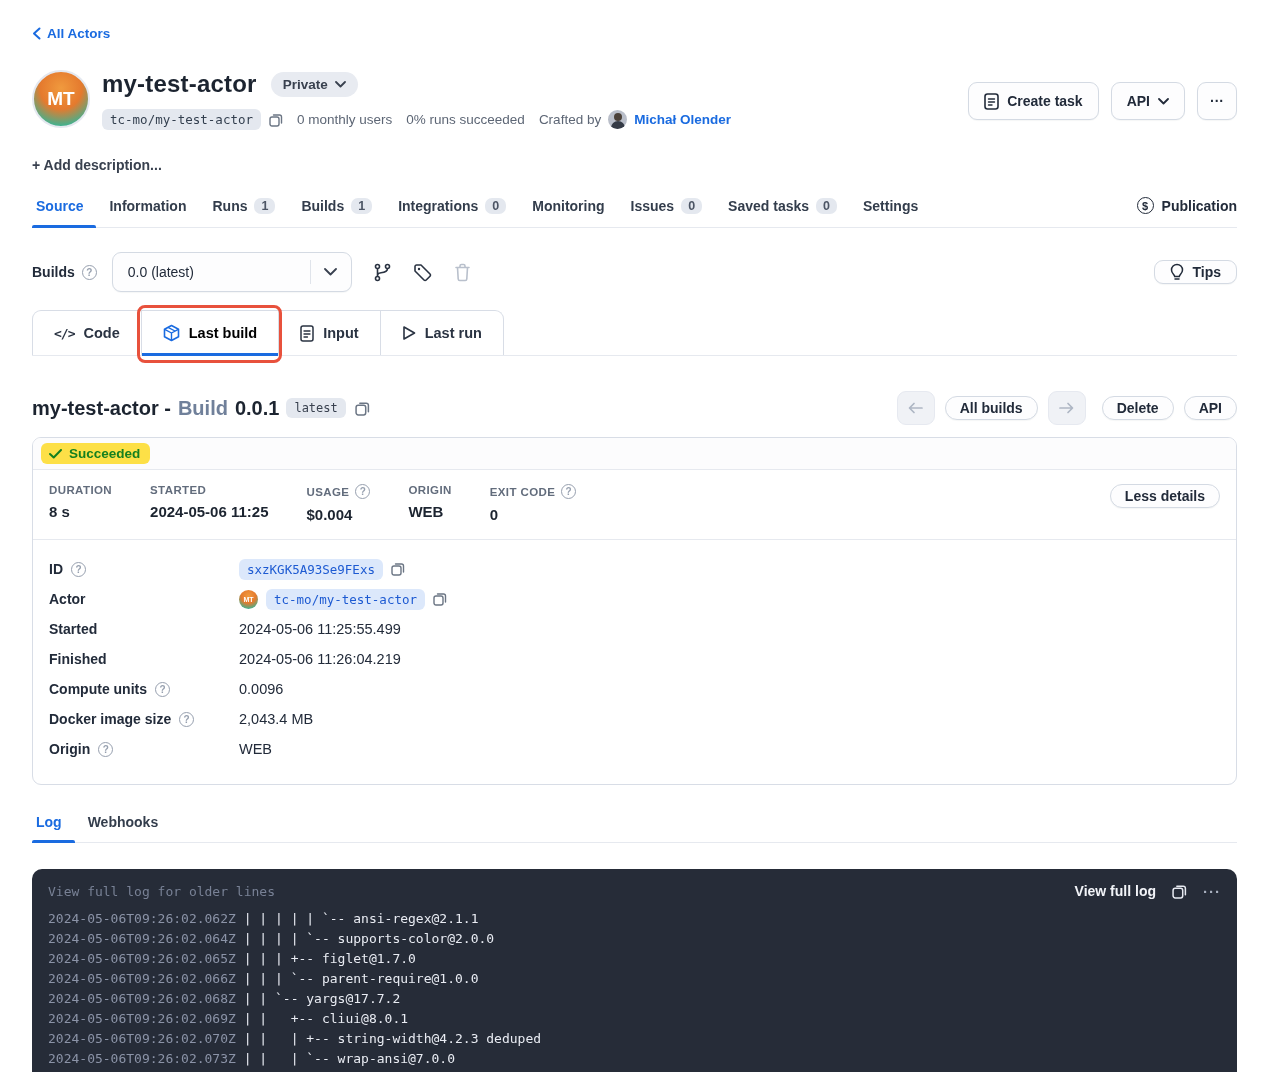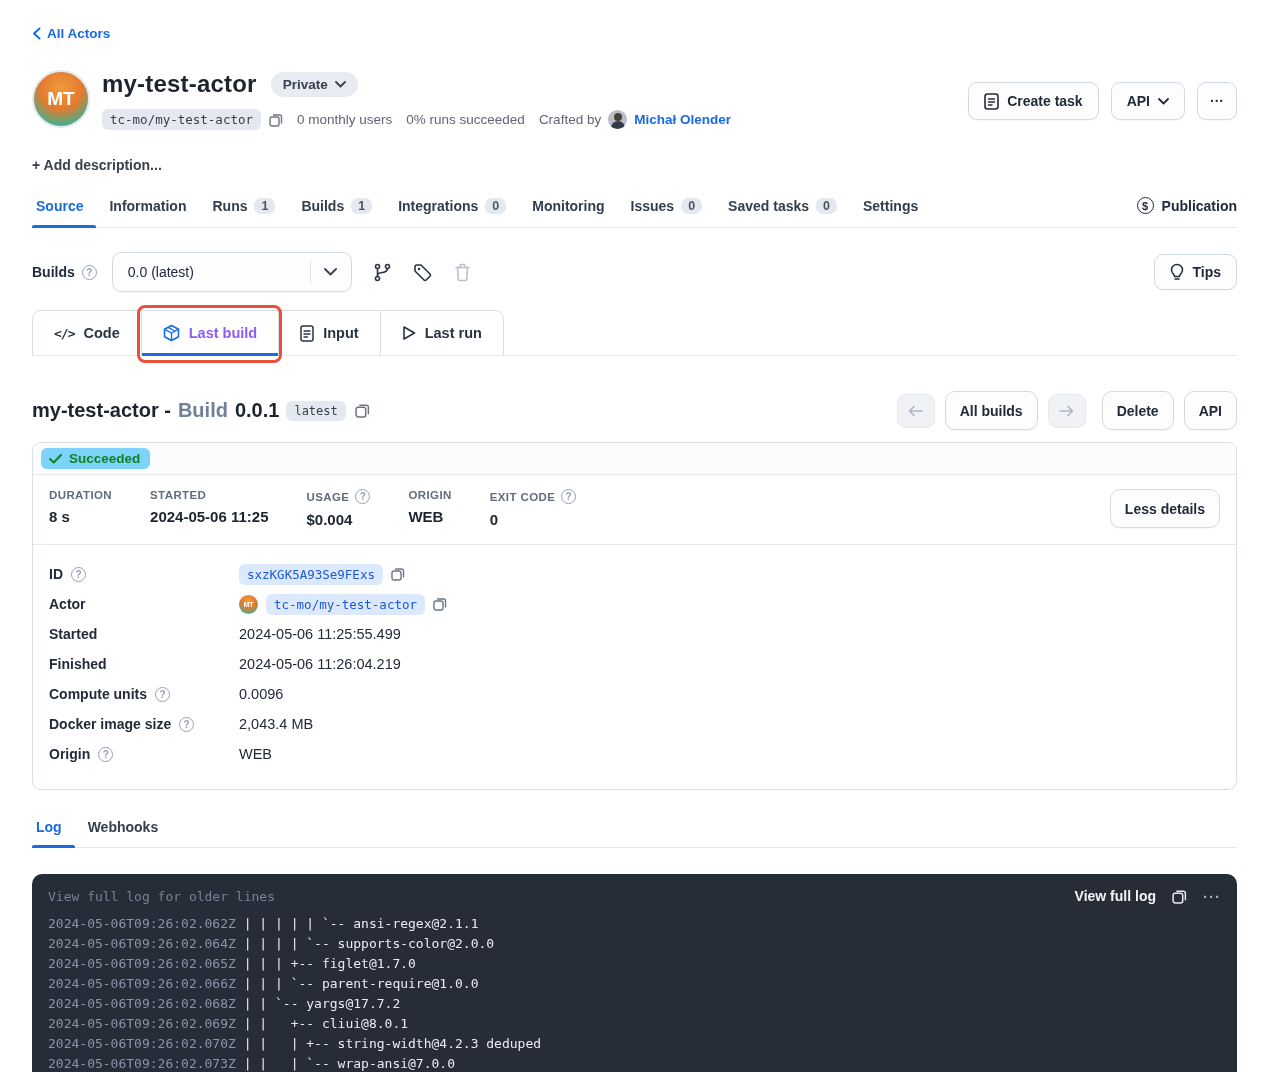--- a/index.html
+++ b/index.html
@@ -65,43 +65,43 @@
   .icon-btn { margin-left: 22px; display: inline-flex; color: #2a3342; cursor: pointer; }
   .icon-btn.disabled { color: #b9c0cc; cursor: default; }
   .tips-btn { margin-left: auto; }
 
   
   .subtabs-row { margin-top: 18px; border-bottom: 1px solid #e6e9ef; display: flex; }
   .tabgroup { display: inline-flex; border: 1px solid #d8dde6; border-bottom: none; border-radius: 9px 9px 0 0; overflow: visible; }
   .subtab { position: relative; display: inline-flex; align-items: center; gap: 9px; height: 44px; padding: 0 21px;
     font-size: 14.5px; font-weight: 700; color: #2a3342; cursor: pointer; }
   .subtab + .subtab { border-left: 1px solid #d8dde6; }
-  .subtab.active { color: #8b5cf6; }
+  .subtab.active { color: #000000; }
   .subtab.active .underline { position: absolute; left: 0; right: 0; bottom: -1px; height: 3px; background: #1a6be0; }
   .annotation-box { position: absolute; left: -5px; right: -4px; top: -6px; bottom: -8px; border: 3px solid #e8513c;
     border-radius: 8px; pointer-events: none; z-index: 5; }
   .code-glyph { font-family: "DejaVu Sans Mono", monospace; font-size: 13px; font-weight: 700; letter-spacing: -1px; }
 
   
   .build-header { margin-top: 35px; display: flex; align-items: center; justify-content: space-between; }
   .build-title { font-size: 20px; font-weight: 700; color: #1c2430; display: inline-flex; align-items: center; gap: 7px; }
   .build-mid { color: #70809a; }
   .tag-pill { font-family: "DejaVu Sans Mono", monospace; font-size: 12px; background: #e4e8ef; color: #39414f;
     border-radius: 6px; padding: 3px 8px; font-weight: 400; }
   .build-actions { margin-left: auto; display: flex; gap: 10px; align-items: center; }
-  .btn-sm { display: inline-flex; align-items: center; height: 39px; padding: 4px 14px; background: #fdfdfe;
-    border: 1px solid #d4dae3; border-radius: 10px; font-size: 14px; font-weight: 700; color: #222b3a; cursor: pointer;
+  .btn-sm { display: inline-flex; align-items: center; height: 24px; padding: 4px 14px; background: #fdfdfe;
+    border: 1px solid #d4dae3; border-radius: 15px; font-size: 14px; font-weight: 700; color: #222b3a; cursor: pointer;
     box-shadow: 0 1px 1px rgba(30,40,60,.04); }
   .btn-nav { width: 38px; height: 34px; display: inline-flex; align-items: center; justify-content: center;
     background: #f0f2f6; border: 1px solid #e6e9f0; border-radius: 9px; color: #aeb6c4; }
 
   
   .card { margin-top: 12px; border: 1px solid #d8dde6; border-radius: 9px; overflow: hidden; background: #fff; }
   .card-statusbar { padding: 5px 8px; border-bottom: 1px solid #e6e9ef; background: #fcfcfd; }
-  .status-pill { display: inline-flex; align-items: center; gap: 7px; background: #7dd3fc; color: #15801f;
+  .status-pill { display: inline-flex; align-items: center; gap: 7px; background: #fde047; color: #15801f;
     font-size: 13.5px; font-weight: 600; border-radius: 6px; padding: 3px 10px 3px 8px; }
   .card-stats { display: flex; align-items: flex-start; padding: 14px 16px 16px 16px; }
   .stat { margin-right: 38px; }
   .stat-label { display: flex; align-items: center; gap: 6px; font-size: 11.5px; font-weight: 700; letter-spacing: .4px;
     color: #626c7c; }
   .stat-value { margin-top: 7px; font-size: 15px; font-weight: 700; color: #1c2430; }
   .less-details { margin-left: auto; }
   .card-divider { height: 1px; background: #e6e9ef; margin: 0 0; }
   .kv-section { padding: 14px 16px 20px 16px; }
   .kv-row { display: flex; align-items: center; min-height: 30px; }
@@ -266,21 +266,21 @@
       <svg width="19" height="19" viewBox="0 0 19 19" fill="none">
           <path d="M2 3.5 C2 2.7 2.7 2 3.5 2 L8 2 L17 11 C17.6 11.6 17.6 12.6 17 13.2 L13.2 17 C12.6 17.6 11.6 17.6 11 17 L2 8 Z" stroke="#2a3342" stroke-width="1.6" stroke-linejoin="round"></path>
           <circle cx="6" cy="6" r="1.2" fill="#2a3342"></circle>
         </svg>
     </span>
     <span class="icon-btn disabled">
       <svg width="17" height="19" viewBox="0 0 17 19" fill="none">
           <path d="M2 4.5 H15 M6 4.5 V3 C6 2.2 6.7 1.5 7.5 1.5 H9.5 C10.3 1.5 11 2.2 11 3 V4.5 M3.5 4.5 L4.2 16 C4.25 16.8 4.9 17.5 5.7 17.5 H11.3 C12.1 17.5 12.75 16.8 12.8 16 L13.5 4.5" stroke="#b9c0cc" stroke-width="1.6" stroke-linecap="round"></path>
         </svg>
     </span>
-    <button class="btn tips-btn" style="height:36px;">
+    <button class="btn tips-btn" style="height:24px;">
       <svg width="14" height="18" viewBox="0 0 14 18" fill="none">
           <path d="M7 1.5 C3.9 1.5 1.5 3.9 1.5 7 C1.5 9 2.6 10.4 3.6 11.5 C4.3 12.3 4.7 12.8 4.7 13.5 H9.3 C9.3 12.8 9.7 12.3 10.4 11.5 C11.4 10.4 12.5 9 12.5 7 C12.5 3.9 10.1 1.5 7 1.5 Z" stroke="#222b3a" stroke-width="1.5"></path>
           <path d="M5 16 H9" stroke="#222b3a" stroke-width="1.5" stroke-linecap="round"></path>
         </svg>
       <span>Tips</span>
     </button>
   </div>
 
   <div class="subtabs-row">
     <div class="tabgroup">

